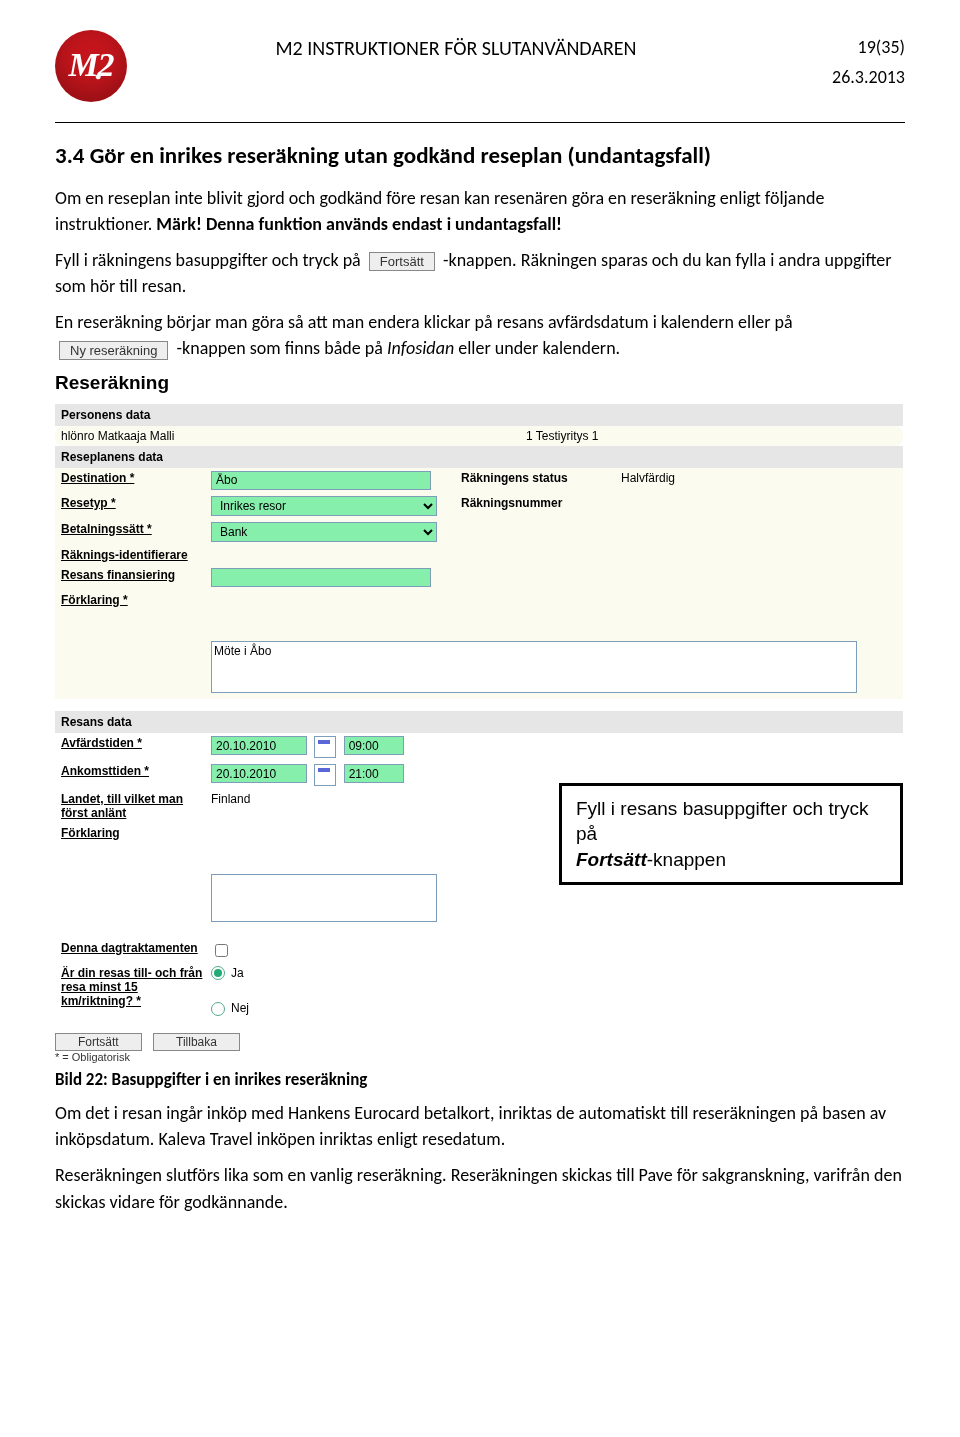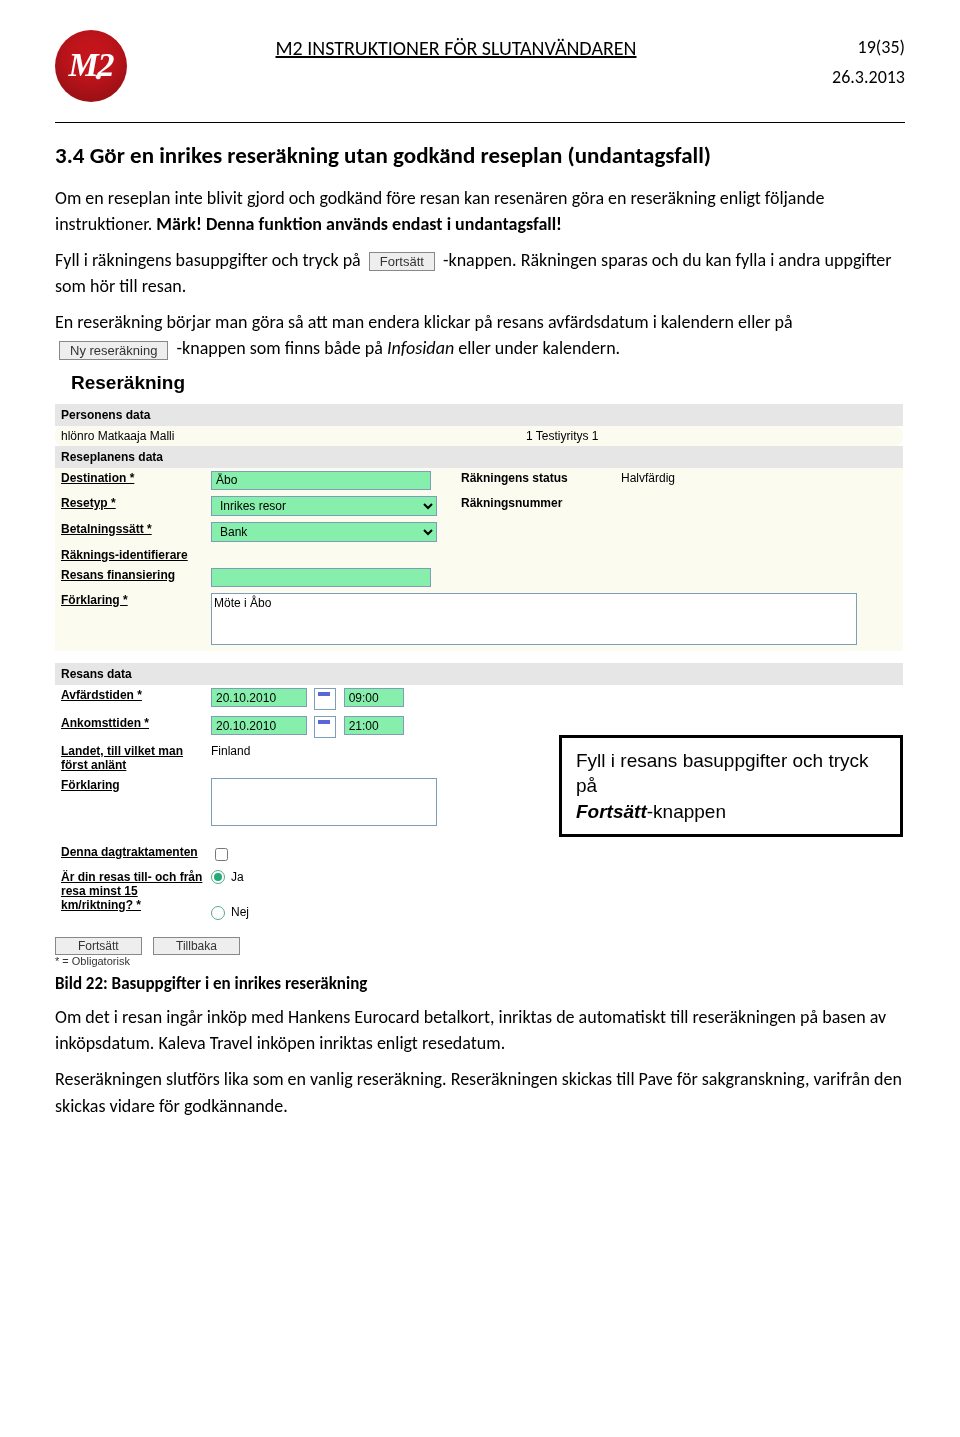--- a/index.html
+++ b/index.html
@@ -34,21 +34,20 @@
     color: #fff;
     font: italic 700 34px/1 Georgia, "Times New Roman", serif;
     letter-spacing: -1px;
   }
   .header-center {
     flex: 1;
     text-align: center;
     font-size: 20px;
     color: #000;
     padding-top: 6px;
-    text-decoration: underline;
   }
   .header-right {
     text-align: right;
     color: #000;
     font-size: 18px;
     min-width: 120px;
     padding-top: 6px;
   }
   .header-date {
     margin-top: 8px;
@@ -81,21 +80,21 @@
   
   .form-ss {
     font-family: Verdana, Geneva, Tahoma, sans-serif;
     font-size: 12px;
     color: #000;
     margin-top: 6px;
     width: 848px;
   }
   .form-ss h2.res {
     font: 700 19px Verdana, Geneva, sans-serif;
-    margin: 8px 16px 10px;
+    margin: 8px 0 10px;
   }
   .band {
     background: #e6e6e6;
     font-weight: 700;
     font-size: 12px;
     padding: 4px 6px;
   }
   .pale { background: #fbfbf0; }
   .row {
     display: flex;
@@ -127,20 +126,21 @@
   }
   input.text { width: 220px; height: 19px; }
   select.sel { width: 226px; height: 20px; }
   textarea.ta {
     font: 12px Verdana, Geneva, sans-serif;
     border: 1px solid #7e9db9;
     background: #fff;
     width: 640px;
     height: 46px;
     resize: none;
+    margin-top: 48px;
   }
   .resans-row .lab { width:150px; }
   .wtime { width: 60px !important; }
   .wdate { width: 96px !important; }
   .cal-ic {
     display: inline-block;
     width: 20px; height: 20px;
     border: 1px solid #7e9db9;
     background:
       linear-gradient(#5a67d8,#5a67d8) 3px 3px/12px 4px no-repeat,

